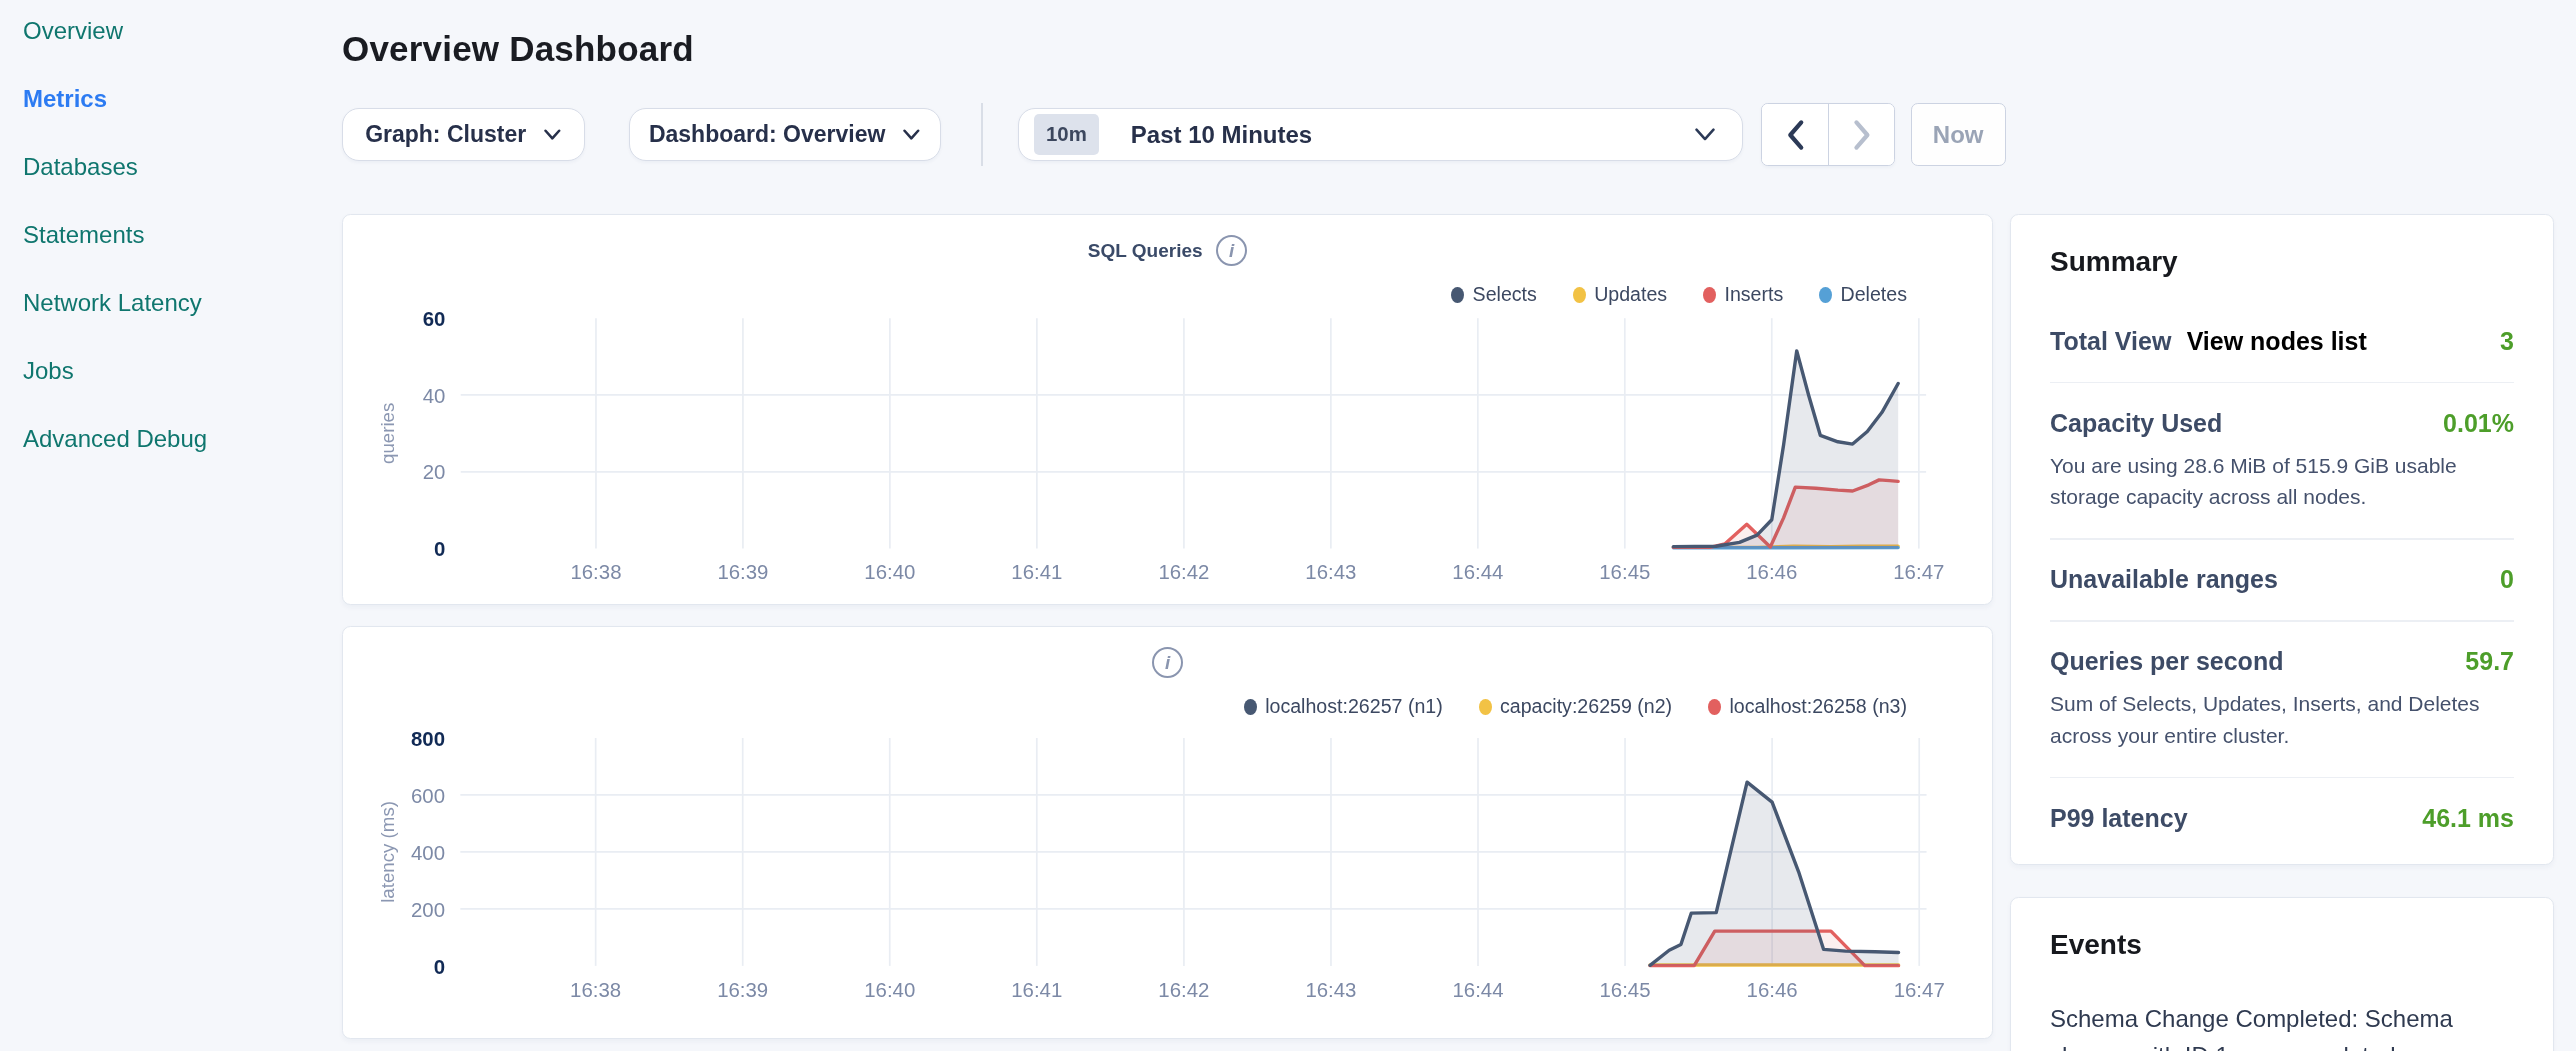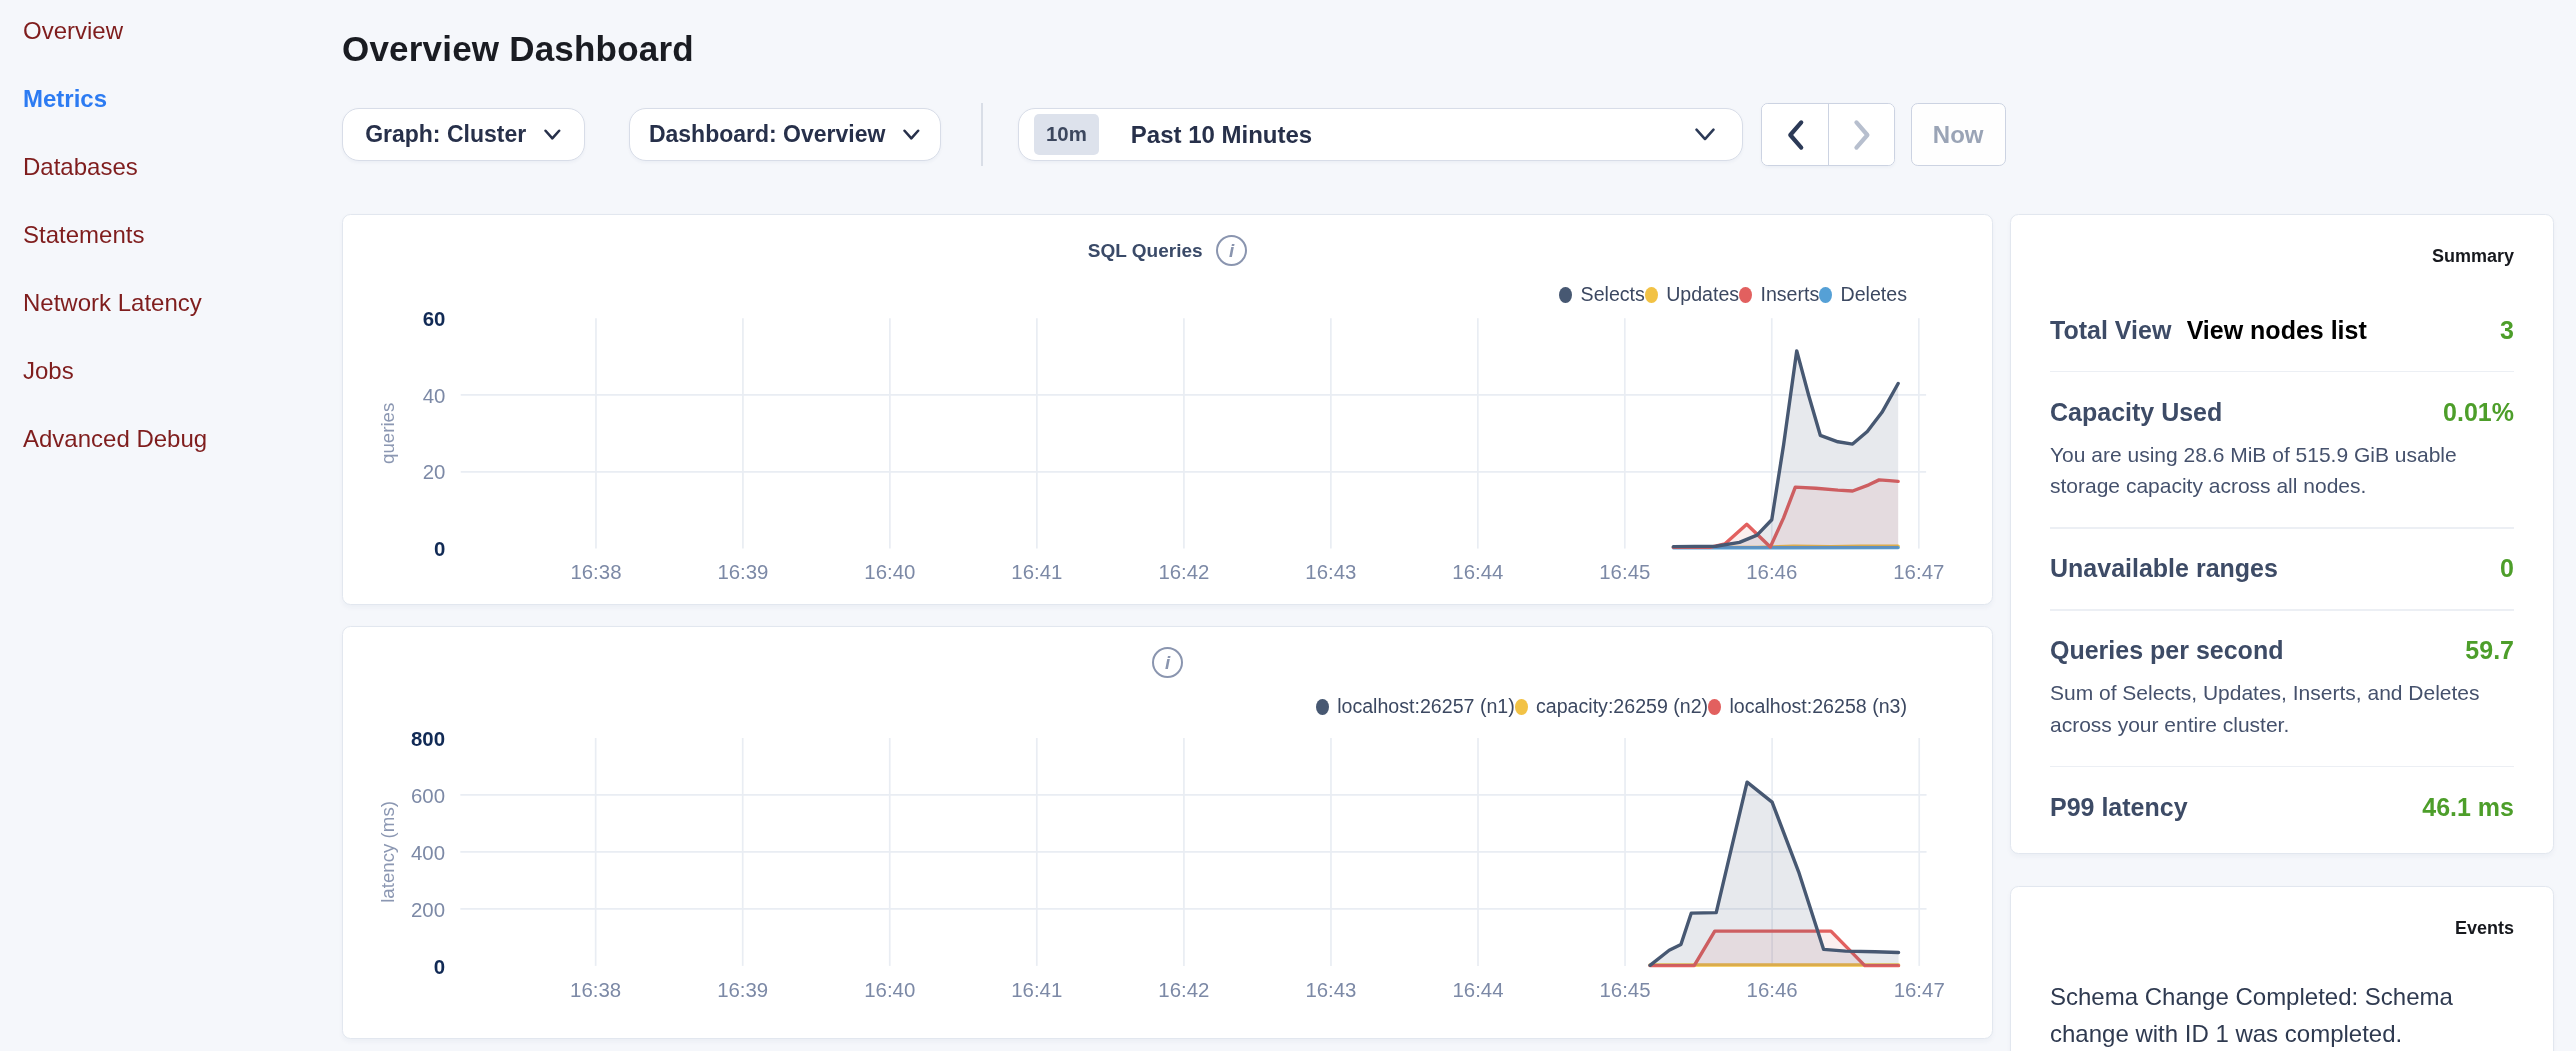--- a/index.html
+++ b/index.html
@@ -6,21 +6,21 @@
   html,body { width:2576px; height:1051px; overflow:hidden; }
   body {
     font-family:"Liberation Sans", sans-serif;
     background:#f5f7fb;
     color:#3a4458;
     display:flex;
   }
   
   .sidebar { width:342px; flex:0 0 342px; padding:17px 0 0 23px; }
   .nav-item {
-    font-size:24px; font-weight:500; color:#7f1d1d;
+    font-size:24px; font-weight:500; color:#0f766e;
     line-height:27px; margin-bottom:41px; cursor:pointer; width:fit-content;
   }
   .nav-item.active { color:#2c7bf2; font-weight:700; }
   
   .main { flex:1; padding:29px 24px 0 0; }
   h1.page-title { font-size:35px; font-weight:700; color:#1a1c22; letter-spacing:0.2px; }
   
   .controls { display:flex; align-items:center; margin-top:34px; height:63px; }
   .ctl {
     background:#fff; border:1.7px solid #d8dde8; border-radius:17px; height:53px;
@@ -65,34 +65,34 @@
   .chart-card { padding:20.4px 34px 6.8px; }
   .chart-card.c2 { height:413px; }
   .chart-title-row { display:flex; align-items:center; justify-content:center; gap:13.6px; }
   .chart-title { font-size:19px; font-weight:700; color:#3a4a68; }
   .info-icon {
     width:31px; height:31px; border:2.6px solid #8a95af; border-radius:50%;
     color:#8a95af; font-size:18.7px; font-weight:700; font-style:italic;
     display:flex; align-items:center; justify-content:center; cursor:pointer;
   }
   .info-icon::after { content:"i"; }
-  .legend { display:flex; justify-content:flex-end; margin:17px 51px 1.7px 0; }
+  .legend { display:flex; justify-content:flex-end; gap:36px; margin:17px 51px 1.7px 0; }
   .legend-item { display:flex; align-items:center; gap:8.5px; }
   .dot { width:12.8px; height:16px; border-radius:50%; display:inline-block; }
   .lname { font-size:19.6px; color:#3c4861; }
   svg.chart { display:block; width:1581px; }
   .grid { stroke:#e9edf3; stroke-width:2; fill:none; }
   .tick { fill:#7c89a6; font-size:24px; font-family:"Liberation Sans",sans-serif; }
   .xtick { text-anchor:middle; }
   .ytick { text-anchor:end; }
   .strong { fill:#112a55; font-weight:700; }
   .axis-label { fill:#8b97b2; font-size:22px; text-anchor:middle; font-family:"Liberation Sans",sans-serif; }
   
   .panel { padding:31px 39px; }
-  .panel-title { text-align:right; font-size:18px; font-weight:700; color:#17191e; }
+  .panel-title { text-align:left; font-size:28px; font-weight:700; color:#17191e; }
   .summary-card .panel-title { margin-bottom:49px; }
   .srow-line { display:flex; align-items:baseline; }
   .srow-label { font-size:25px; font-weight:700; color:#3d4b66; }
   .srow-link { font-size:25px; font-weight:700; color:#000000; margin-left:15.3px; cursor:pointer; }
   .srow-value { margin-left:auto; font-size:25px; font-weight:700; color:#4d9e2a; }
   .srow-desc { font-size:21px; color:#45516c; line-height:1.5; margin-top:12px; max-width:442px; }
   .hr { height:1.7px; background:#eceff4; margin:25.5px 0; }
   .events-card { height:272px; }
   .events-card .panel-title { margin-bottom:39px; }
   .event-text { font-size:24px; color:#2f3a50; line-height:1.55; }

